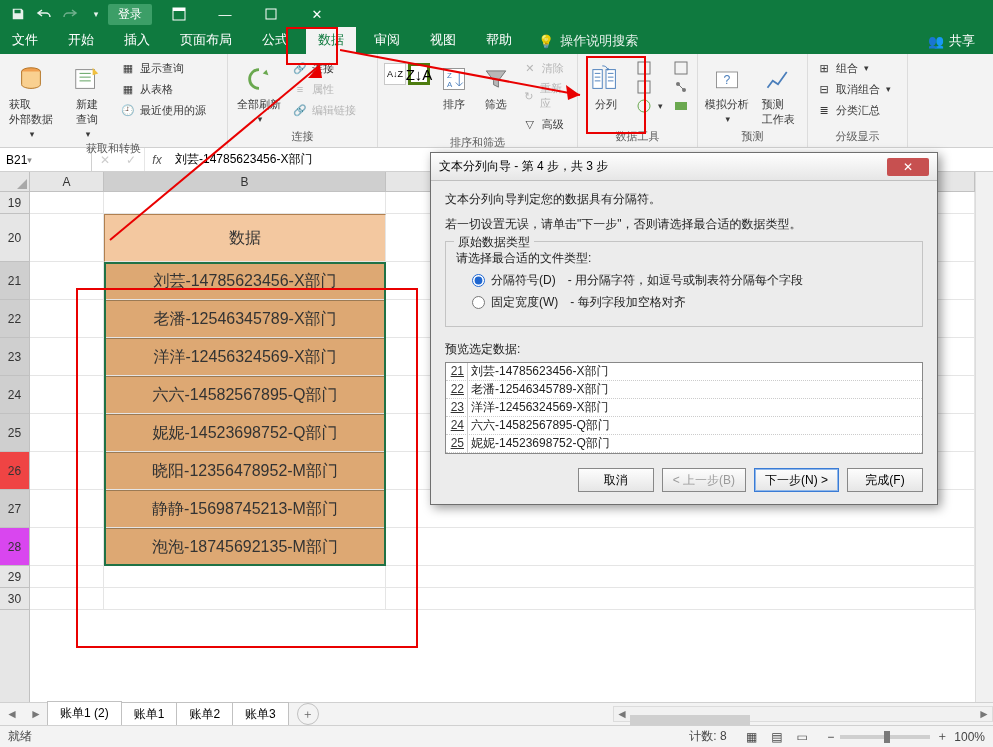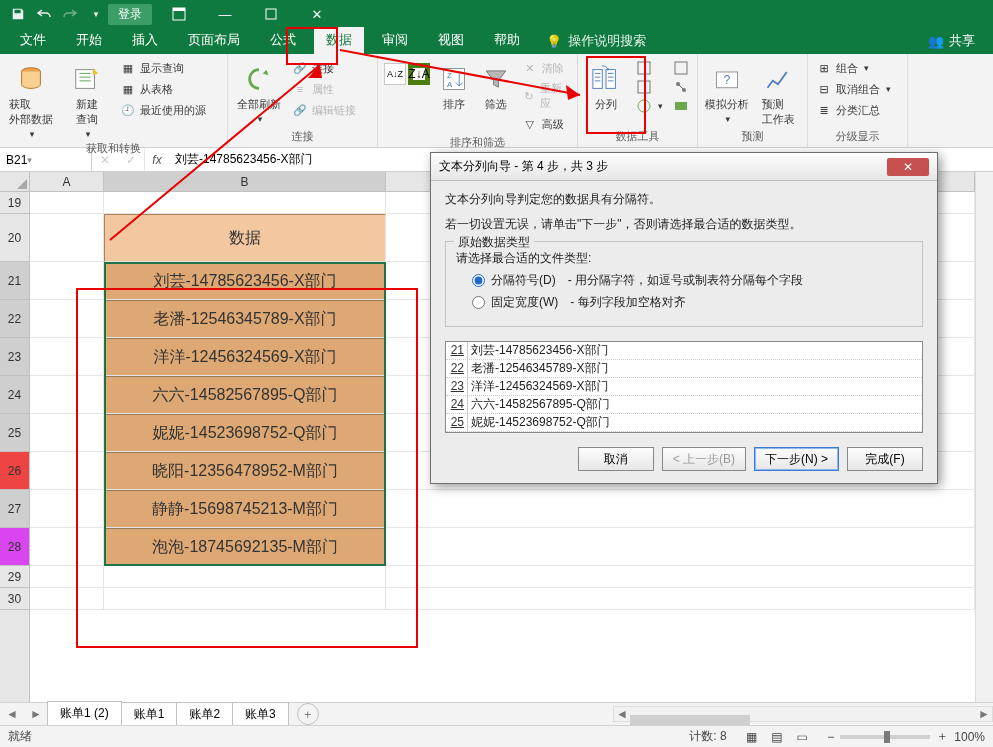--- a/index.html
+++ b/index.html
@@ -8,21 +8,21 @@
   
   .titlebar { height: 28px; background: #0f7a3f; display: flex; align-items: center; color: #fff; }
   .titlebar .qat { display: flex; align-items: center; gap: 2px; padding-left: 6px; }
   .titlebar .qat .qbtn { width: 24px; height: 22px; display: flex; align-items: center; justify-content: center; opacity: .9; }
   .titlebar .title { flex: 1; text-align: center; font-size: 12px; opacity: .95; }
   .titlebar .winbtns { display: flex; gap: 0; }
   .titlebar .winbtns .wbtn { width: 46px; height: 28px; display: flex; align-items: center; justify-content: center; font-size: 13px; }
   .titlebar .login { background: #3c9e67; padding: 2px 10px; border-radius: 2px; margin-right: 4px; font-size: 12px; }
 
   
-  .tabs { height: 26px; background: #0f7a3f; display: flex; align-items: flex-end; padding-left: 8px; gap: 6px; color: #fff; font-size: 13px; }
+  .tabs { height: 26px; background: #0f7a3f; display: flex; align-items: flex-end; gap: 6px; color: #fff; font-size: 13px; }
   .tabs .tab { padding: 4px 12px 5px; cursor: pointer; }
   .tabs .tab.active { background: #f3f3f3; color: #0f7a3f; }
   .tabs .tellme { display: flex; align-items: center; gap: 6px; padding: 4px 8px; opacity: .9; }
   .tabs .share { margin-left: auto; margin-right: 10px; padding: 4px 8px; display:flex; align-items:center; gap:4px; }
 
   
   .ribbon { height: 94px; background: #f3f3f3; border-bottom: 1px solid #d0d0d0; display: flex; position: relative; }
   .group { border-right: 1px solid #dcdcdc; padding: 3px 6px 0; display: flex; flex-direction: column; justify-content: space-between; }
   .group .label { text-align: center; font-size: 11px; color: #5a5a5a; padding: 2px 0 3px; }
   .group .body { display: flex; gap: 6px; flex: 1; align-items: flex-start; padding-top: 2px;}
@@ -237,21 +237,21 @@
           </div>
       </div>
     </div>
     <div class="label">连接</div>
   </div>
 
   <div class="group" style="width:200px">
     <div class="body">
       <div style="display:flex;flex-direction:row;gap:2px;align-items:center;padding-top:4px">
         <div style="border:1px solid #c8c8c8;width:22px;height:22px;display:flex;align-items:center;justify-content:center;font-size:9px;background:#fff">A↓Z</div>
-        <div style="border:5px solid #4d7c0f;width:22px;height:22px;display:flex;align-items:center;justify-content:center;font-size:12px;background:#fff">Z↓A</div>
+        <div style="border:3px solid #4d7c0f;width:22px;height:22px;display:flex;align-items:center;justify-content:center;font-size:15px;background:#fff">Z↓A</div>
       </div>
       <div class="bigbtn" style="width:40px">
         <div class="ico">
             <svg width="28" height="28" viewBox="0 0 32 32">
               <rect x="4" y="4" width="24" height="24" fill="#fff" stroke="#888"></rect>
               <text x="8" y="15" font-size="9" fill="#4a7ebb">Z</text>
               <text x="8" y="25" font-size="9" fill="#4a7ebb">A</text>
               <path d="M22 8v16l-4-4m4 4l4-4" stroke="#4a7ebb" fill="none"></path>
             </svg>
           </div>
@@ -531,20 +531,21 @@
         <span>分隔符号(D)</span>
         <span style="margin-left:6px">- 用分隔字符，如逗号或制表符分隔每个字段</span>
       </label>
       <label class="radio">
         <input type="radio" style="">
         <span>固定宽度(W)</span>
         <span style="margin-left:6px">- 每列字段加空格对齐</span>
       </label>
     </div>
     <div class="preview">
+      <div>预览选定数据:</div>
       <div class="pbox">
         <div class="prow">
             <div class="pnum">21</div>
             <div class="ptxt">刘芸-14785623456-X部门</div>
           </div>
         <div class="prow">
             <div class="pnum">22</div>
             <div class="ptxt">老潘-12546345789-X部门</div>
           </div>
         <div class="prow">

